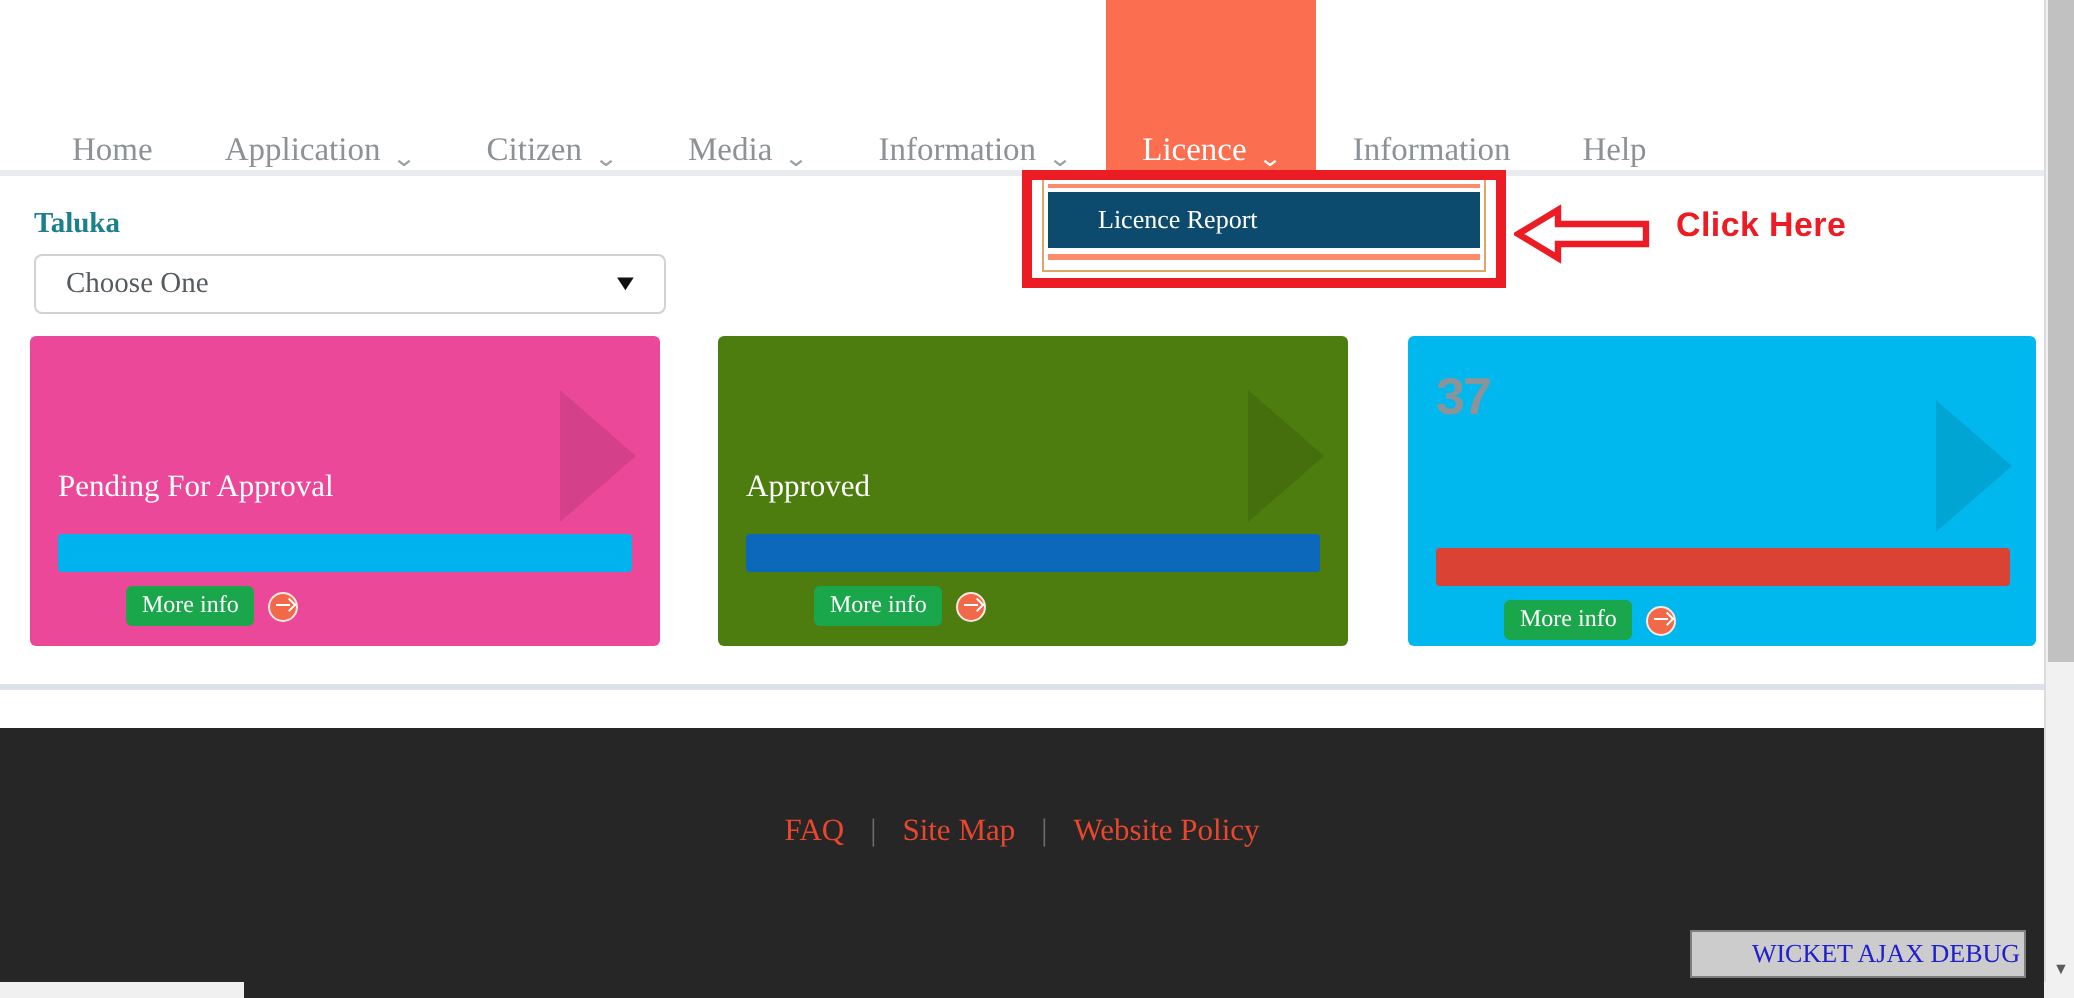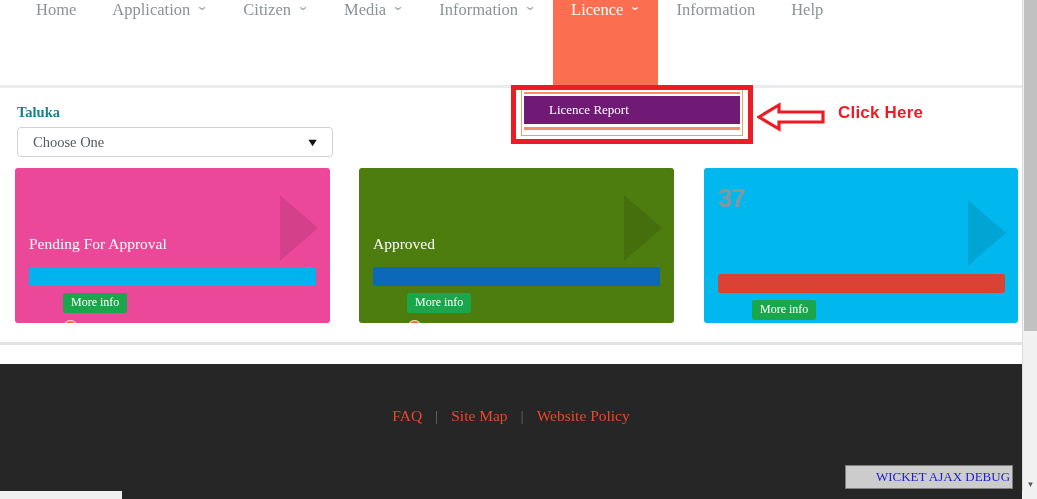--- a/index.html
+++ b/index.html
@@ -35,21 +35,21 @@
     position: absolute;
     left: 18px; top: 0;
     height: 85px;
     display: flex;
     align-items: center;
     gap: 0px;
   }
   .nav-item {
     height: 85px;
     display: flex;
-    align-items: flex-start;
+    align-items: flex-end;
     padding: 0 18px;
     color: #8c9296;
     font-size: 16.5px;
     font-family: "Liberation Serif", serif;
     white-space: nowrap;
     cursor: pointer;
     position: relative;
   }
   .nav-item .caret {
     display: inline-block;
@@ -81,21 +81,21 @@
     background: #ffffff;
     border: 1px solid #d9a86a;
     z-index: 30;
   }
   #report-dropdown .dd-spacer-top {
     height: 2px; background: #fb8c6b; margin: 3px 2px 0 2px;
   }
   .dd-item {
     margin: 2px 2px 0 2px;
     height: 28px;
-    background: #701a75;
+    background: #0c4a6e;
     color: #ffffff;
     font-size: 13px;
     font-family: "Liberation Serif", serif;
     display: flex;
     align-items: center;
     padding-left: 25px;
     cursor: pointer;
   }
   #report-dropdown .dd-spacer-bottom {
     height: 3px; background: #fb8c6b; margin: 3px 2px 0 2px;
@@ -213,22 +213,22 @@
     border-radius: 2px;
   }
   #card-0 .progress { top: 99px; background: #00b3ee; }
   #card-1 .progress { top: 99px; background: #0c68ba; }
   #card-2 .progress { top: 106px; background: #da4334; }
 
   .card .moreinfo-row {
     position: absolute;
     left: 48px;
     display: flex;
+    align-items: center;
     gap: 7px;
-    flex-direction: column;
   }
   #card-0 .moreinfo-row, #card-1 .moreinfo-row { top: 292px; }
   .moreinfo-row { }
   #card-0 .moreinfo-row { top: 125px; }
   #card-1 .moreinfo-row { top: 125px; }
   #card-2 .moreinfo-row { top: 132px; }
 
   .moreinfo-btn {
     background: #1aa64b;
     color: #ffffff;

